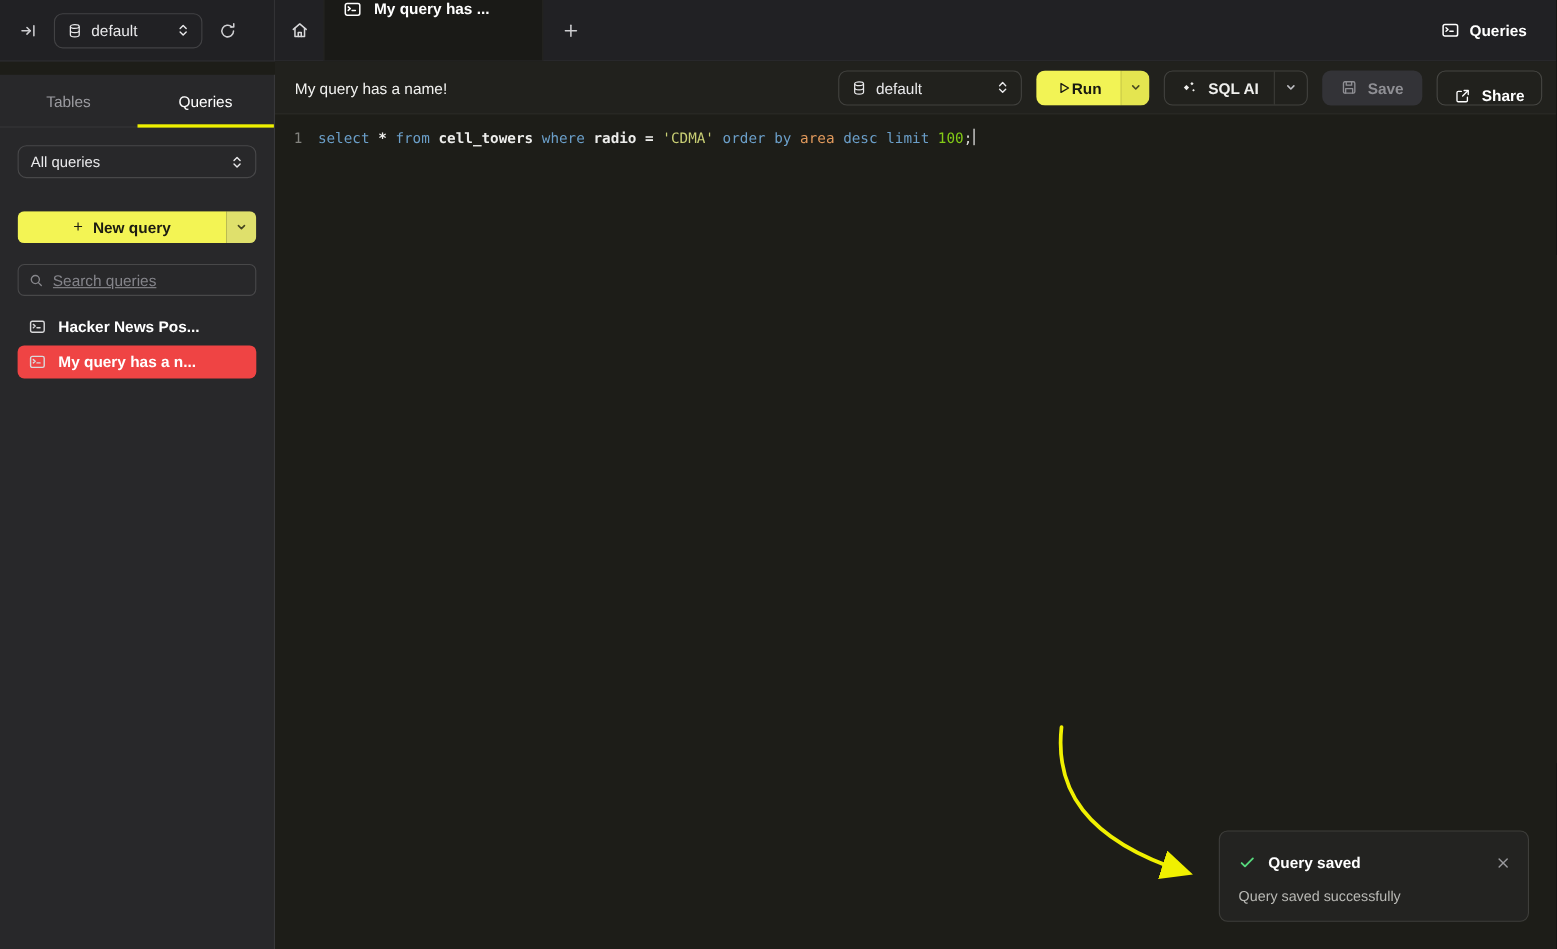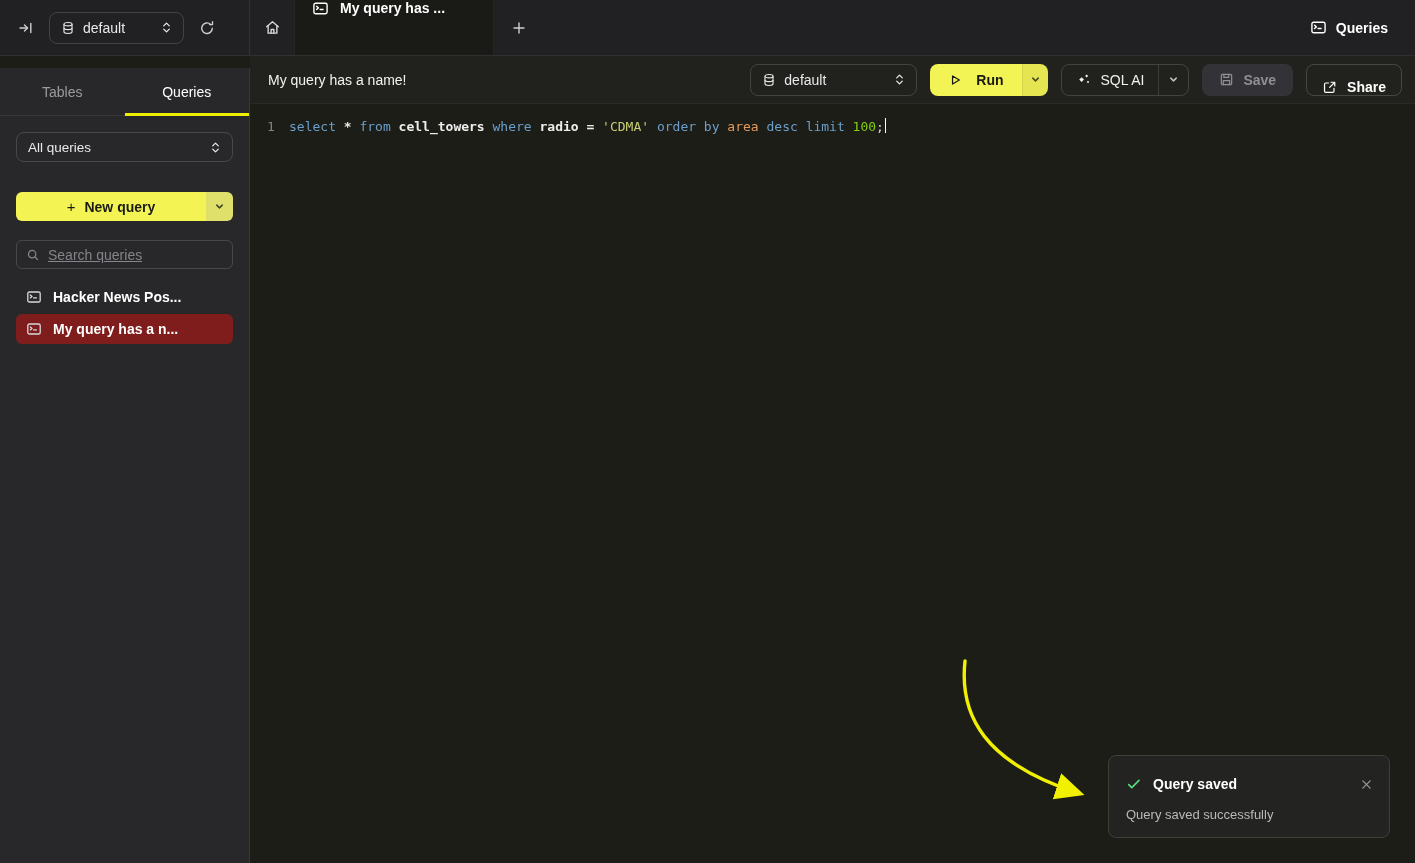--- a/index.html
+++ b/index.html
@@ -50,37 +50,37 @@
     align-items:center; justify-content:center; cursor:pointer; }
   .searchbox { margin-top:19px; height:29px; border:1px solid rgba(255,255,255,0.15);
     border-radius:6px; display:flex; align-items:center; gap:8px; padding:0 9px; color:#86868b;text-decoration:underline; }
   .searchbox input { flex:1; background:transparent; border:none; outline:none; color:#e8e8e8;
     font-size:14px; font-family:inherit; min-width:0; }
   .searchbox input::placeholder { color:#84848a; }
   .qlist { margin-top:13px; display:flex; flex-direction:column; gap:2px; }
   .qitem { display:flex; align-items:center; gap:11px; height:30px; padding:0 10px;
     border-radius:6px; color:#ffffff; font-size:14px; font-weight:600; cursor:pointer; }
   .qitem .qicon { color:#d9d9db; display:flex; }
-  .qitem.selected { background:#7f1d1d; }
+  .qitem.selected { background:#ef4444; }
   .qitem span.lbl { white-space:nowrap; overflow:hidden; text-overflow:ellipsis; }
   
   .main { position:absolute; left:250px; top:56px; right:0; bottom:0; background:#1d1d18; }
   .toolbar { height:48px; display:flex; align-items:center; gap:13px; padding:0 13px 0 18px;
     background:#21211d; border-bottom:1px solid rgba(255,255,255,0.04); }
   .q-title { margin-right:auto; font-size:14px; color:#f2f2f0; font-weight:500; }
   .toolbar-db { width:167px; }
   .splitbtn { display:flex; height:32px; border-radius:8px; overflow:hidden; }
-  .run-main { display:flex; align-items:center; gap:14px; padding:0 18px; background:#f2f355;
+  .run-main { display:flex; align-items:center; gap:0; padding:0 18px; background:#f2f355;
     border:none; color:#191911; font-size:14px; font-weight:600; font-family:inherit; cursor:pointer; }
   .run-chevron { width:26px; background:#e4e550; border:none; border-left:1px solid rgba(0,0,0,0.07);
     color:#4a4a20; display:flex; align-items:center; justify-content:center; cursor:pointer; }
   .sqlai { display:flex; height:32px; border:1px solid rgba(255,255,255,0.15); border-radius:8px;
     overflow:hidden; align-items:stretch; }
   .sqlai-main { display:flex; align-items:center; gap:9px; padding:0 14px; background:transparent;
-    border:none; color:#f0f0ee; font-size:14px; font-weight:400; font-family:inherit; cursor:pointer; }
+    border:none; color:#f0f0ee; font-size:14px; font-weight:700; font-family:inherit; cursor:pointer; }
   .sqlai-chevron { width:30px; background:transparent; border:none;
     border-left:1px solid rgba(255,255,255,0.12); color:#bdbdc2; display:flex; align-items:center;
     justify-content:center; cursor:pointer; }
   .save-btn { height:32px; display:flex; align-items:center; gap:9px; padding:0 17px;
     background:#333337; border:none; border-radius:8px; color:#8f8f94; font-size:14px;
     font-weight:600; font-family:inherit; cursor:default; }
   .share-btn { height:32px; display:flex; align-items:flex-end; gap:10px; padding:0 15px;
     background:transparent; border:1px solid rgba(255,255,255,0.17); border-radius:8px;
     color:#ffffff; font-size:14px; font-weight:600; font-family:inherit; cursor:pointer; }
   

